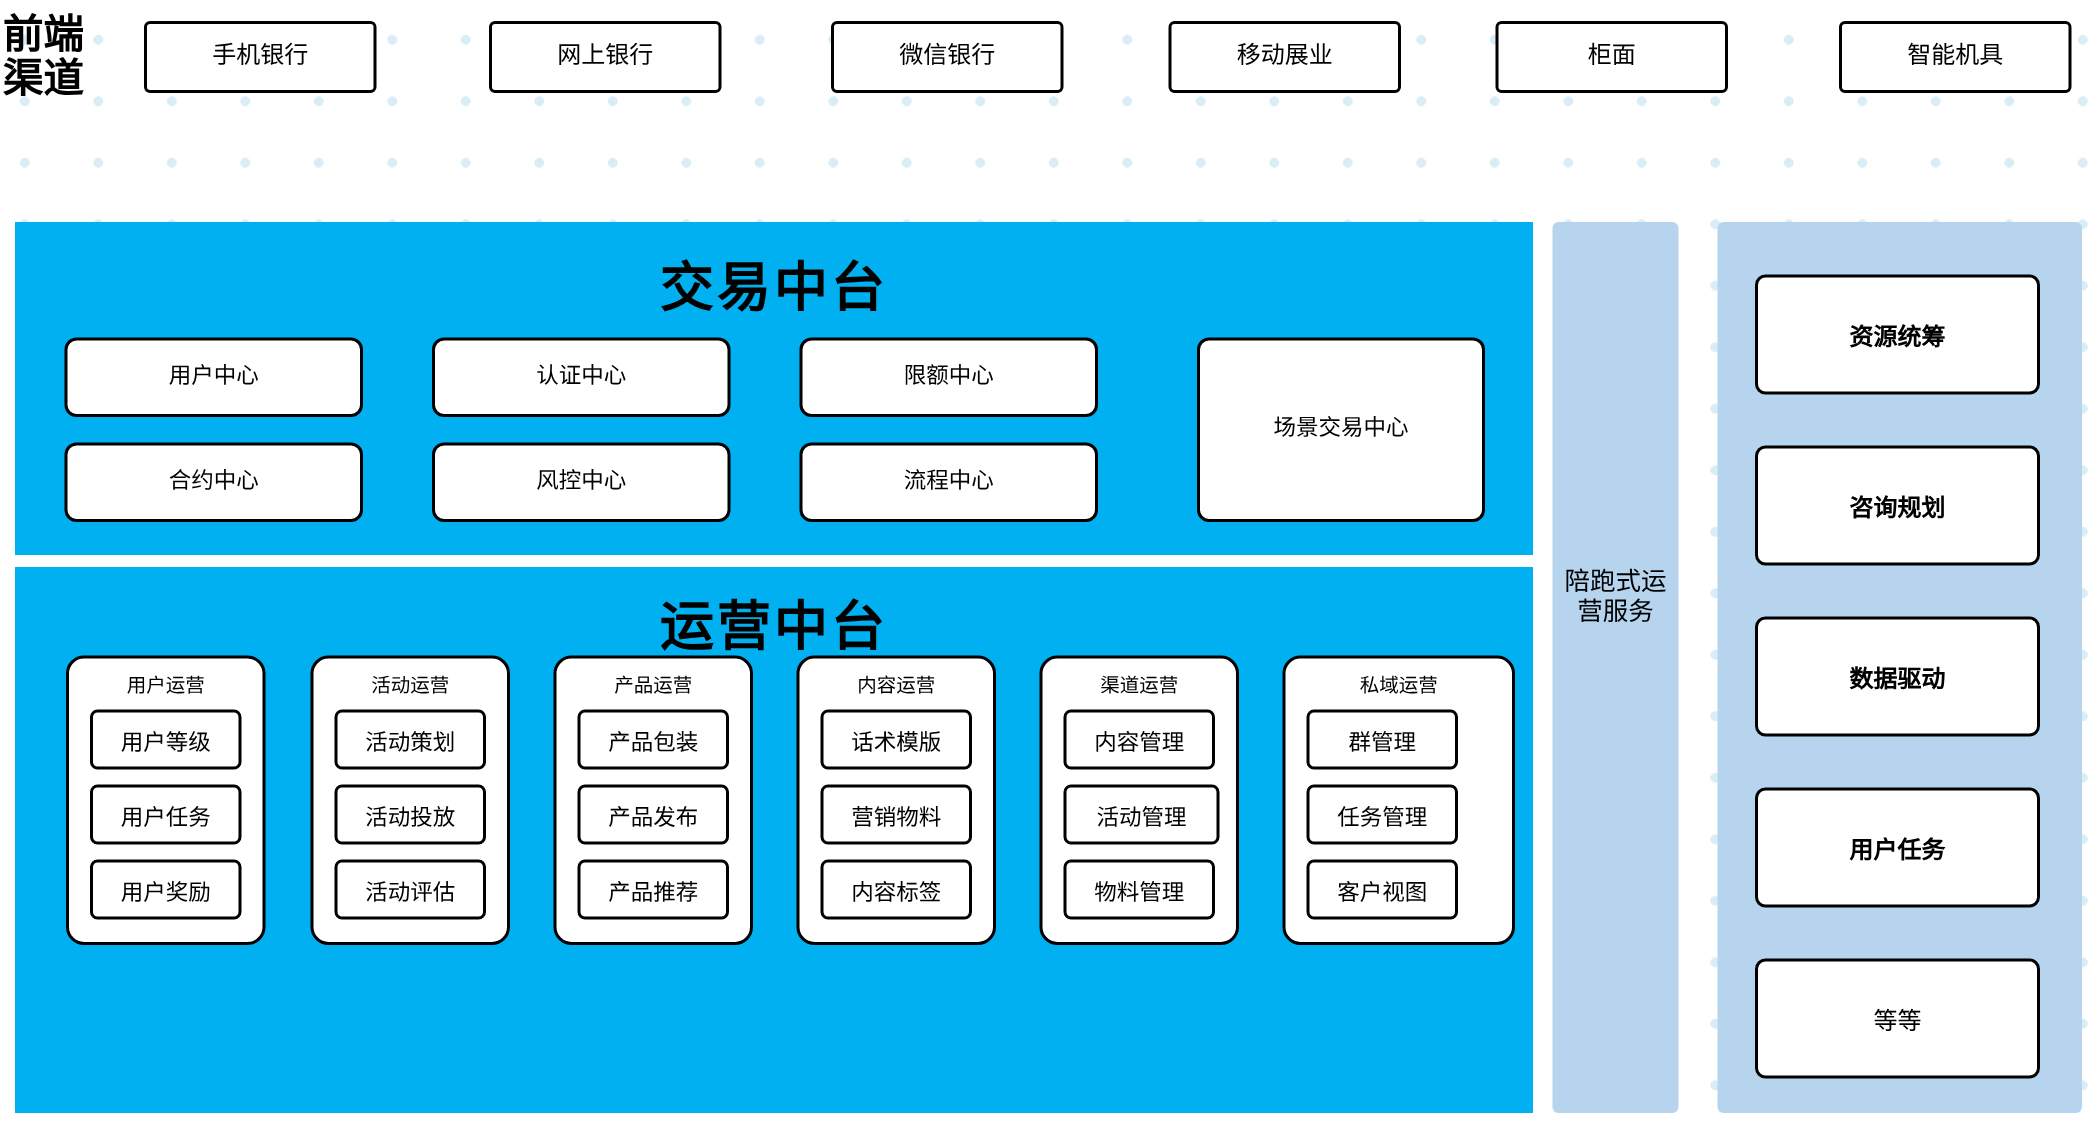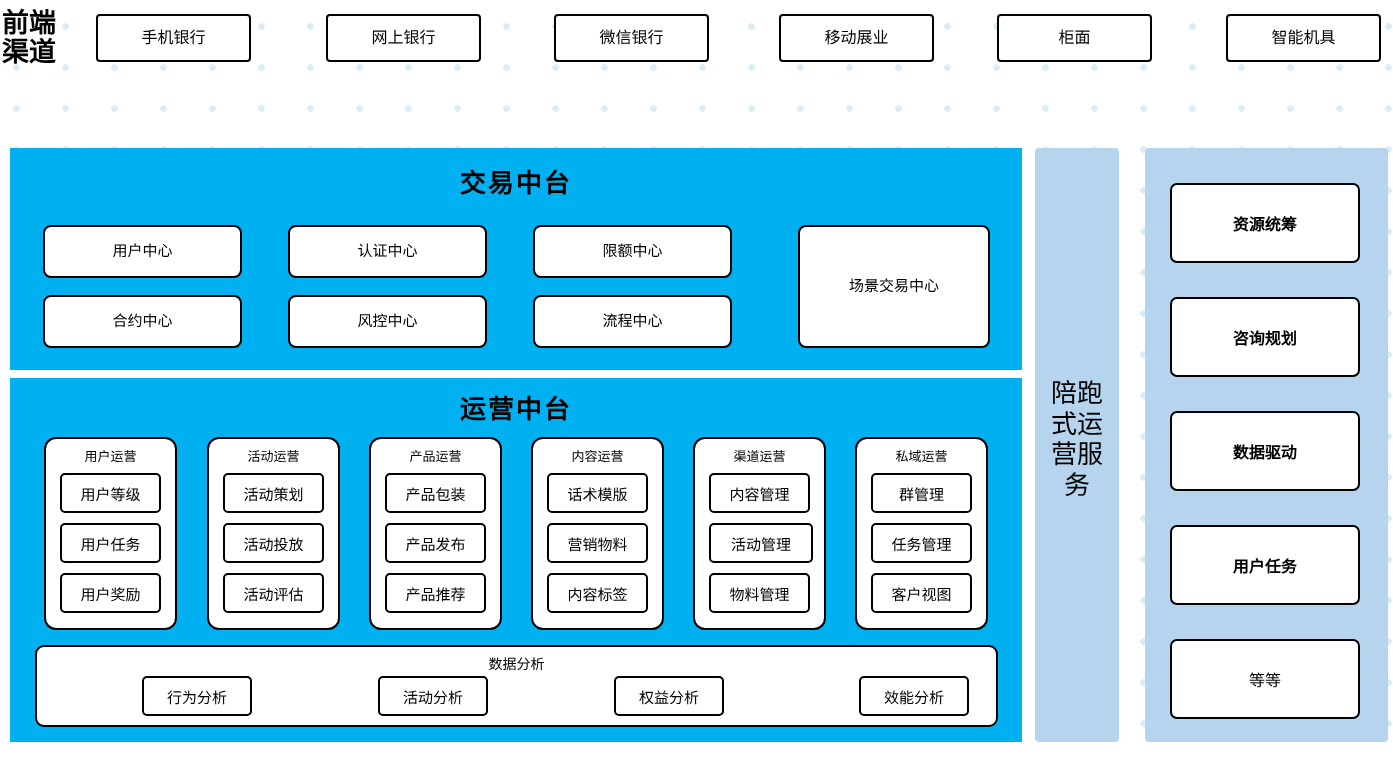--- a/index.html
+++ b/index.html
@@ -79,21 +79,21 @@
     box-sizing: border-box;
     background: #00b0f0;
   }
   .platform-title {
     position: absolute;
     left: 0;
     right: 0;
     text-align: center;
     font-family: "Liberation Serif", "DejaVu Serif", serif;
     font-weight: bold;
-    font-size: 26px;
+    font-size: 36px;
     letter-spacing: 2px;
     color: #000000;
   }
   .center-box { font-size: 15px; }
 
   
   .op-group {
     position: absolute;
     box-sizing: border-box;
     background: #ffffff;
@@ -163,21 +163,21 @@
     box-sizing: border-box;
     background: #b6d4ee;
     border-radius: 4px;
   }
   #service-col-text {
     position: absolute;
     left: 1040px;
     top: 378px;
     width: 74px;
     text-align: center;
-    font-size: 26px;
+    font-size: 17px;
     line-height: 1.18;
     letter-spacing: 0px;
     word-break: break-all;
     color: #000000;
   }
   .service-card {
     position: absolute;
     box-sizing: border-box;
     background: #ffffff;
     border: 2.4px solid #000000;
@@ -307,51 +307,34 @@
         <div class="op-item" style="left: 14px; top: 34px; width: 101px; height: 40px;">
           <span>内容管理</span>
         </div>
         <div class="op-item" style="left: 14px; top: 84px; width: 104px; height: 40px;">
           <span>活动管理</span>
         </div>
         <div class="op-item" style="left: 14px; top: 134px; width: 101px; height: 40px;">
           <span>物料管理</span>
         </div>
       </div>
-      <div class="op-group" style="left: 855px; top: 437px; width: 133px; height: 193px;">
+      <div class="op-group" style="left: 855px; top: 437px; width: 155px; height: 193px;">
         <div class="op-group-title">私域运营</div>
         <div class="op-item" style="left: 14px; top: 34px; width: 101px; height: 40px;">
           <span>群管理</span>
         </div>
         <div class="op-item" style="left: 14px; top: 84px; width: 101px; height: 40px;">
           <span>任务管理</span>
         </div>
         <div class="op-item" style="left: 14px; top: 134px; width: 101px; height: 40px;">
           <span>客户视图</span>
         </div>
       </div>
     </div>
 
-  <div id="analysis-strip">
-    <div id="analysis-title">数据分析</div>
-    <div id="analysis-items">
-        <div class="analysis-item" style="left: 105px;">
-          <span>行为分析</span>
-        </div>
-        <div class="analysis-item" style="left: 341px;">
-          <span>活动分析</span>
-        </div>
-        <div class="analysis-item" style="left: 577px;">
-          <span>权益分析</span>
-        </div>
-        <div class="analysis-item" style="left: 822px;">
-          <span>效能分析</span>
-        </div>
-      </div>
-  </div>
 
   <div class="side-panel" id="service-col" style="left:1035px; top:148px; width:84px; height:594px;"></div>
   <div id="service-col-text">陪跑式运营服务</div>
 
   <div class="side-panel" id="capability-col" style="left:1145px; top:148px; width:243px; height:594px;"></div>
   <div id="capability-cards">
       <div class="service-card" style="left: 1170px; top: 183px; width: 190px; height: 80px;">
         <span>资源统筹</span>
       </div>
       <div class="service-card" style="left: 1170px; top: 297px; width: 190px; height: 80px;">

